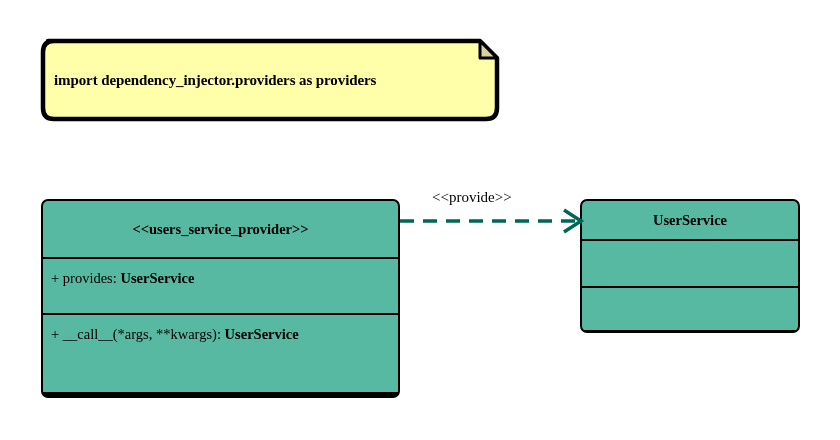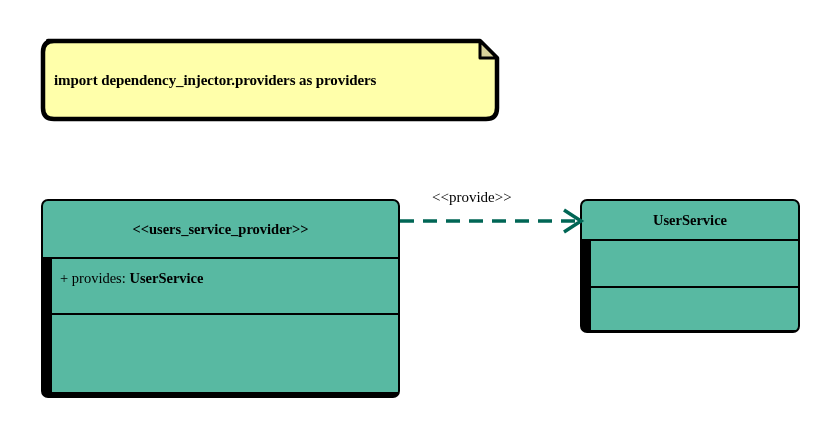--- a/index.html
+++ b/index.html
@@ -61,21 +61,20 @@
     border-radius: 7px;
     overflow: hidden;
   }
   .compartment {
     box-sizing: border-box;
     background: #58b9a2;
     position: relative;
   }
   .compartment + .compartment {
     border-top: 2.5px solid #000000;
-    margin-left: 9px;
   }
 
   .cb-header {
     display: flex;
     flex-direction: column;
     align-items: center;
     justify-content: center;
     text-align: center;
     font-weight: bold;
     font-size: 14.5px;
@@ -161,20 +160,25 @@
       <span class="stereo">&lt;&lt;users_service_provider&gt;&gt;</span>
     </div>
     <div class="compartment c-attrs cb-body">
       <div class="member">
         <span>+</span>
         <span>provides:</span>
         <b>UserService</b>
       </div>
     </div>
     <div class="compartment c-ops cb-body">
+      <div class="member">
+        <span>+</span>
+        <span>__call__(*args, **kwargs):</span>
+        <b>UserService</b>
+      </div>
     </div>
   </div>
 
   <div class="class-box" id="service-class">
     <div class="compartment c-head cb-header">
       <span class="cname">UserService</span>
     </div>
     <div class="compartment c-attrs cb-body"></div>
     <div class="compartment c-ops cb-body"></div>
   </div>

